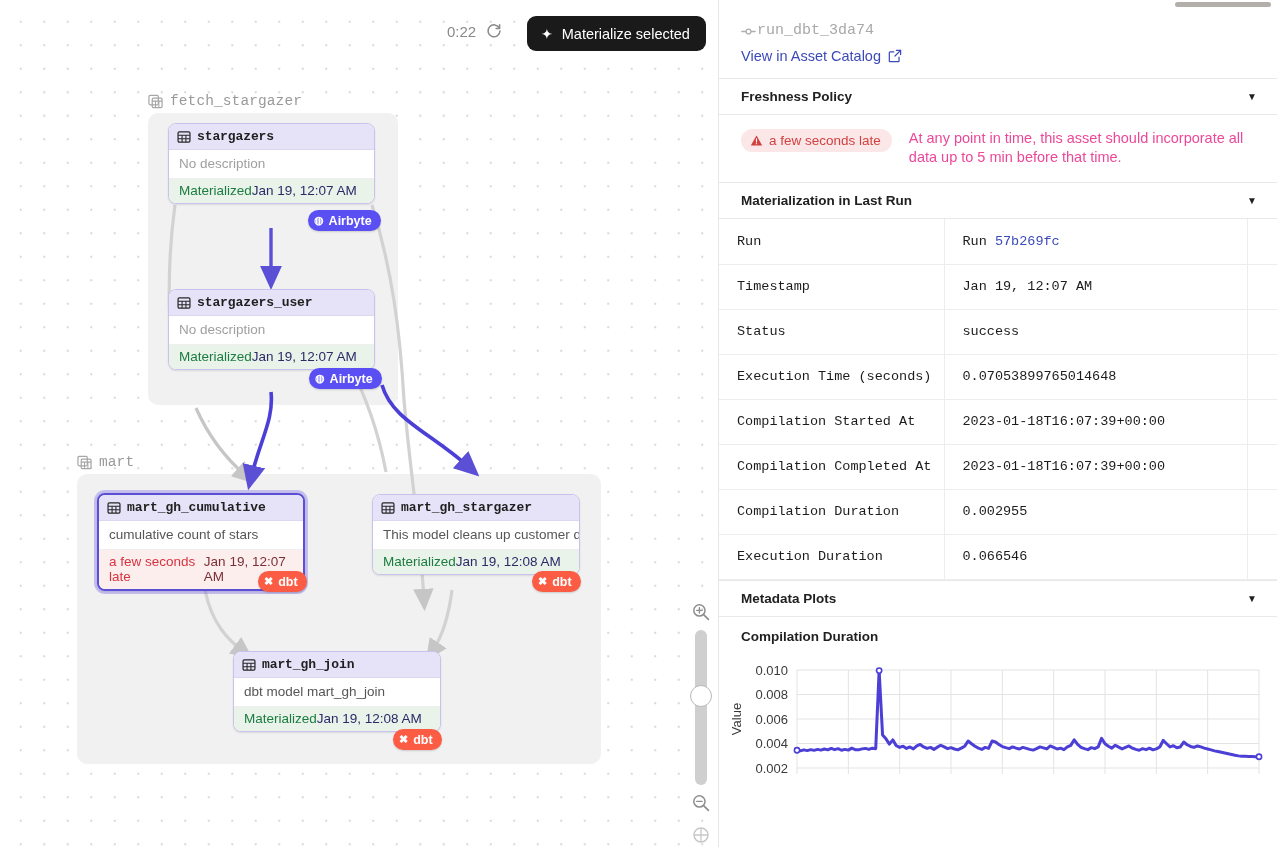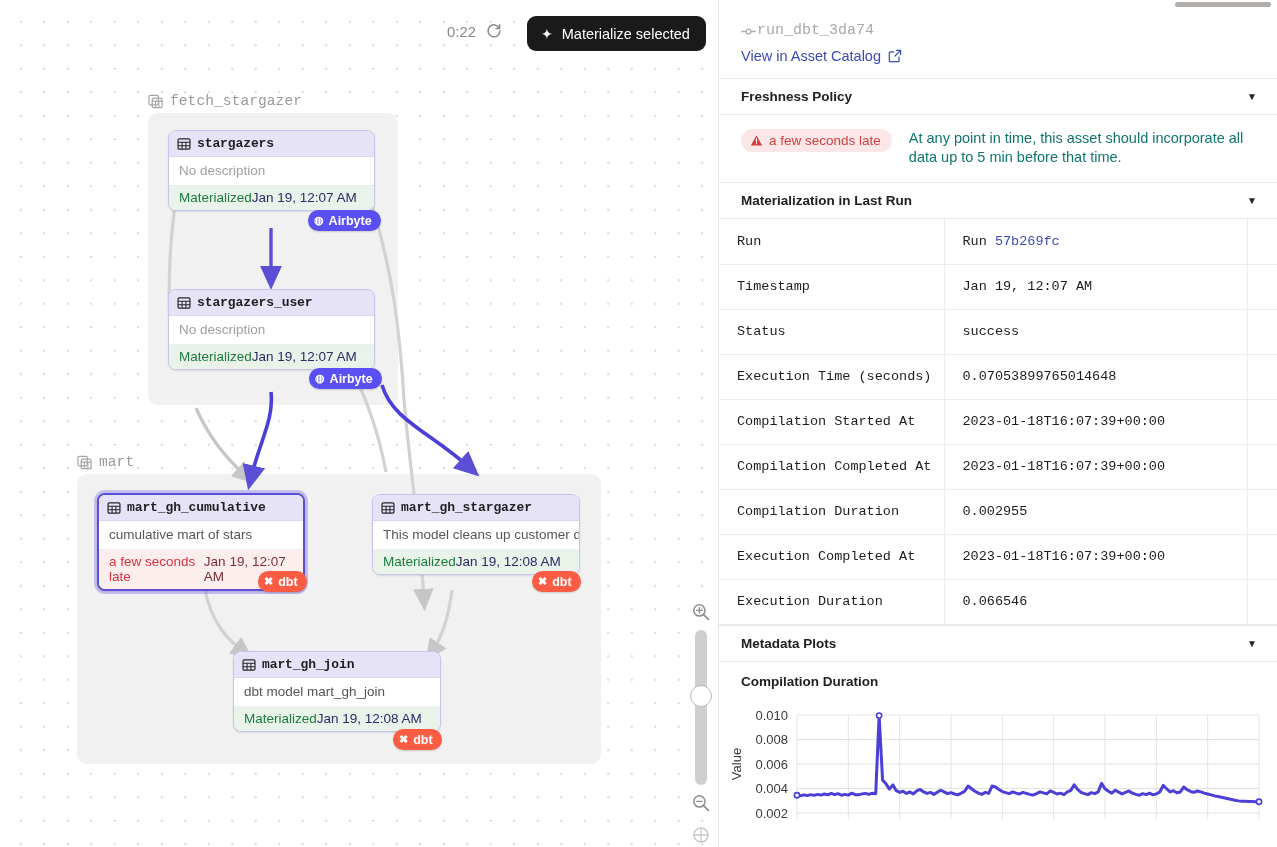--- a/index.html
+++ b/index.html
@@ -151,21 +151,21 @@
     cursor: pointer; background: #fff;
   }
   .caret { font-size: 10px; color: #1f1f1f; }
 
   .fresh-row { display: flex; align-items: flex-start; gap: 17px; padding: 14px 20px 15px 22px; }
   .badge-late {
     display: inline-flex; align-items: center; gap: 6px; flex: none;
     background: #fbe7e7; color: #d23f3f; border-radius: 13px;
     padding: 4px 11px 4px 9px; font-size: 13.5px; white-space: nowrap;
   }
-  .fresh-text { font-size: 14.5px; color: #0f766e; line-height: 1.32; }
+  .fresh-text { font-size: 14.5px; color: #ec4899; line-height: 1.32; }
 
   table.meta { width: 100%; border-collapse: collapse; table-layout: fixed; }
   table.meta td {
     border-bottom: 1px solid #ededed; border-right: 1px solid #ededed;
     font-family: "Liberation Mono", monospace; font-size: 13.5px; color: #1c1c1c;
     padding: 13px 12px 13px 18px; height: 45px; vertical-align: middle;
   }
   td.k { width: 225px; }
   td.v { width: 303px; }
   td.x { width: 30px; border-right: none; }
@@ -218,21 +218,21 @@
     </div>
     <div class="group-label" style="left:77px; top:454px;">
       <svg width="15" height="15" viewBox="0 0 16 16">
         <rect x="1" y="1.5" width="10" height="10" rx="1.3" fill="none" stroke="#a6a6a6" stroke-width="1.3"></rect>
         <rect x="4.5" y="4.5" width="10.5" height="10" rx="1.3" fill="none" stroke="#a6a6a6" stroke-width="1.3"></rect>
         <path d="M4.5 7.6 H15 M8 7.6 V14.5 M11.6 7.6 V14.5" stroke="#a6a6a6" stroke-width="1.1"></path>
       </svg>
       <span>mart</span>
     </div>
 
-    <div class="node" style="left:168px; top:130px; width:207px;">
+    <div class="node" style="left:168px; top:123px; width:207px;">
       <div class="node-header">
         <svg width="14" height="14" viewBox="0 0 16 16">
           <rect x="1.2" y="2.2" width="13.6" height="11.6" rx="1.4" fill="none" stroke="#262626" stroke-width="1.4"></rect>
           <path d="M1.2 6.1 H14.8 M1.2 9.9 H14.8 M5.8 6.1 V13.8 M10.2 6.1 V13.8" stroke="#262626" stroke-width="1.2"></path>
         </svg>
         <span class="node-title">stargazers</span>
       </div>
       <div class="node-desc muted">No description</div>
       <div class="node-status">
         <span class="st-left">Materialized</span>
@@ -264,21 +264,21 @@
     </div>
 
     <div class="node selected" style="left:97px; top:493px; width:208px;">
       <div class="node-header">
         <svg width="14" height="14" viewBox="0 0 16 16">
           <rect x="1.2" y="2.2" width="13.6" height="11.6" rx="1.4" fill="none" stroke="#262626" stroke-width="1.4"></rect>
           <path d="M1.2 6.1 H14.8 M1.2 9.9 H14.8 M5.8 6.1 V13.8 M10.2 6.1 V13.8" stroke="#262626" stroke-width="1.2"></path>
         </svg>
         <span class="node-title">mart_gh_cumulative</span>
       </div>
-      <div class="node-desc">cumulative mart of stars</div>
+      <div class="node-desc">cumulative count of stars</div>
       <div class="node-status late">
         <span class="st-left">a few seconds late</span>
         <span class="st-right">Jan 19, 12:07 AM</span>
       </div>
     </div>
     <div class="pill dbt" style="left:258px; top:571px;">
       <span class="gl">✖</span>
       <span>dbt</span>
     </div>
 
@@ -434,25 +434,20 @@
             <td class="x"></td>
           </tr>
           <tr>
             <td class="k">Compilation Completed At</td>
             <td class="v">2023-01-18T16:07:39+00:00</td>
             <td class="x"></td>
           </tr>
           <tr>
             <td class="k">Compilation Duration</td>
             <td class="v">0.002955</td>
-            <td class="x"></td>
-          </tr>
-          <tr>
-            <td class="k">Execution Completed At</td>
-            <td class="v">2023-01-18T16:07:39+00:00</td>
             <td class="x"></td>
           </tr>
           <tr>
             <td class="k">Execution Duration</td>
             <td class="v">0.066546</td>
             <td class="x"></td>
           </tr>
         </tbody>
     </table>
 

